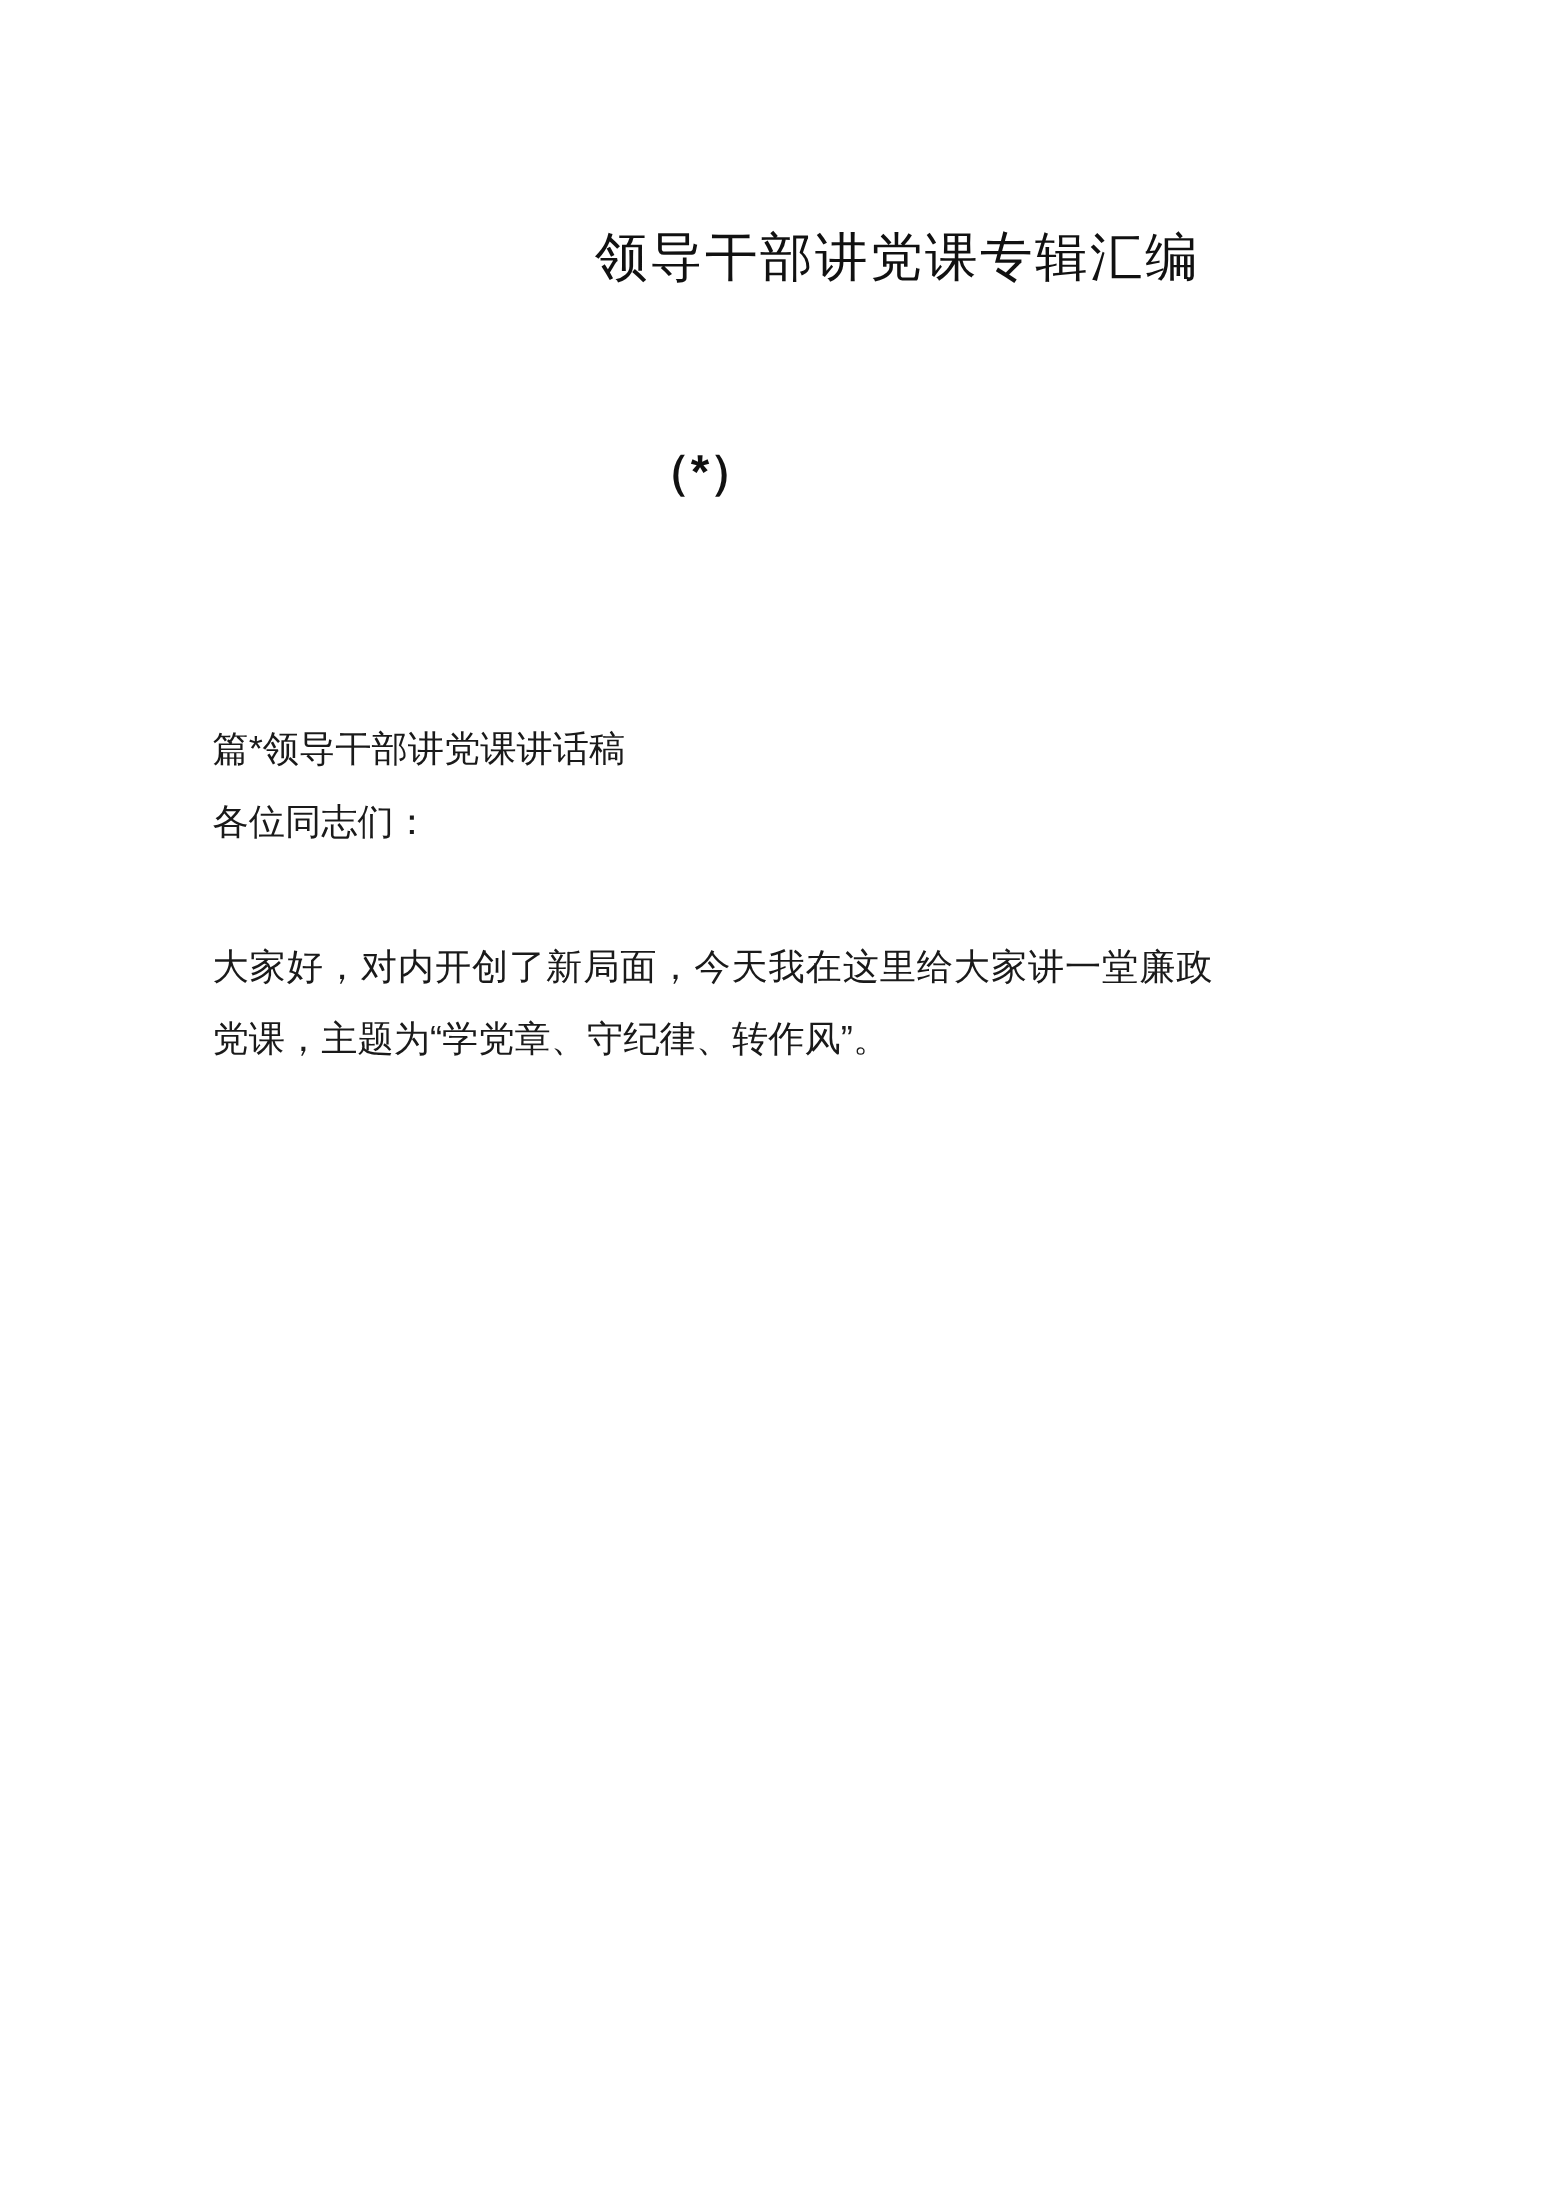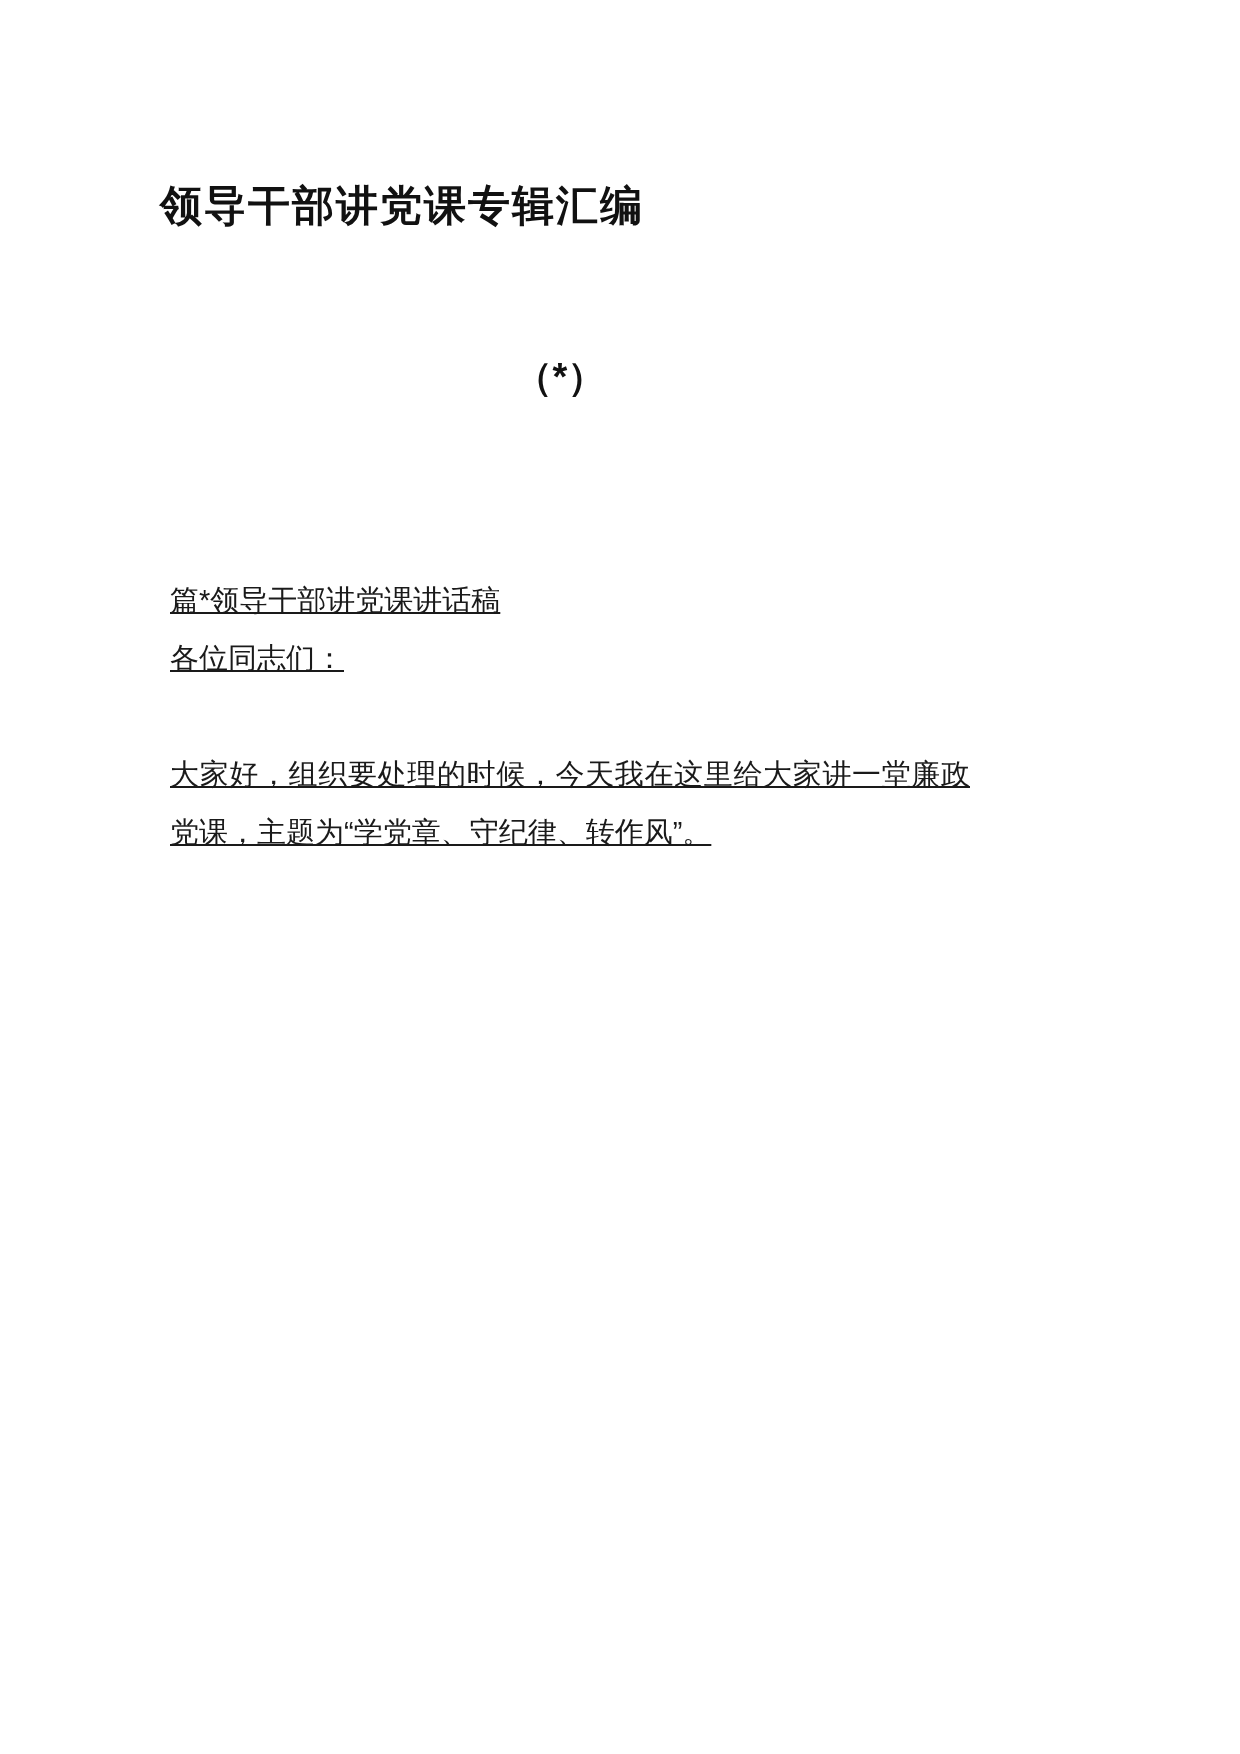--- a/index.html
+++ b/index.html
@@ -17,38 +17,37 @@
   .page {
     width: 1240px;
     height: 1754px;
     background: #ffffff;
     box-sizing: border-box;
     padding-top: 178px;
   }
   .doc-title {
     width: 800px;
     margin: 0 0 0 160px;
-    text-align: left;
+    text-align: right;
     font-size: 42px;
-    font-weight: 700;
+    font-weight: 400;
     letter-spacing: 2px;
     color: #111111;
   }
   .doc-subtitle {
     width: 800px;
     margin: 118px 0 0 160px;
     text-align: center;
     font-size: 38px;
     font-weight: 700;
     color: #111111;
   }
   .doc-body {
     width: 800px;
     margin: 168px 0 0 170px;
-    text-decoration: underline;
   }
   .doc-body p {
     margin: 0 0 58px 0;
     font-size: 29px;
     line-height: 2.0;
     text-align: justify;
     white-space: pre-line;
     color: #1a1a1a;
   }
 </style>
@@ -56,15 +55,15 @@
 <body>
 
 <div class="page">
   <h1 class="doc-title">领导干部讲党课专辑汇编</h1>
 
   <div class="doc-subtitle">（*）</div>
 
   <div class="doc-body">
       <p>篇*领导干部讲党课讲话稿
 各位同志们：</p>
-      <p>大家好，组织要处理的时候，今天我在这里给大家讲一堂廉政党课，主题为“学党章、守纪律、转作风”。</p>
+      <p>大家好，对内开创了新局面，今天我在这里给大家讲一堂廉政党课，主题为“学党章、守纪律、转作风”。</p>
     </div>
 </div>
 
 </body></html>

